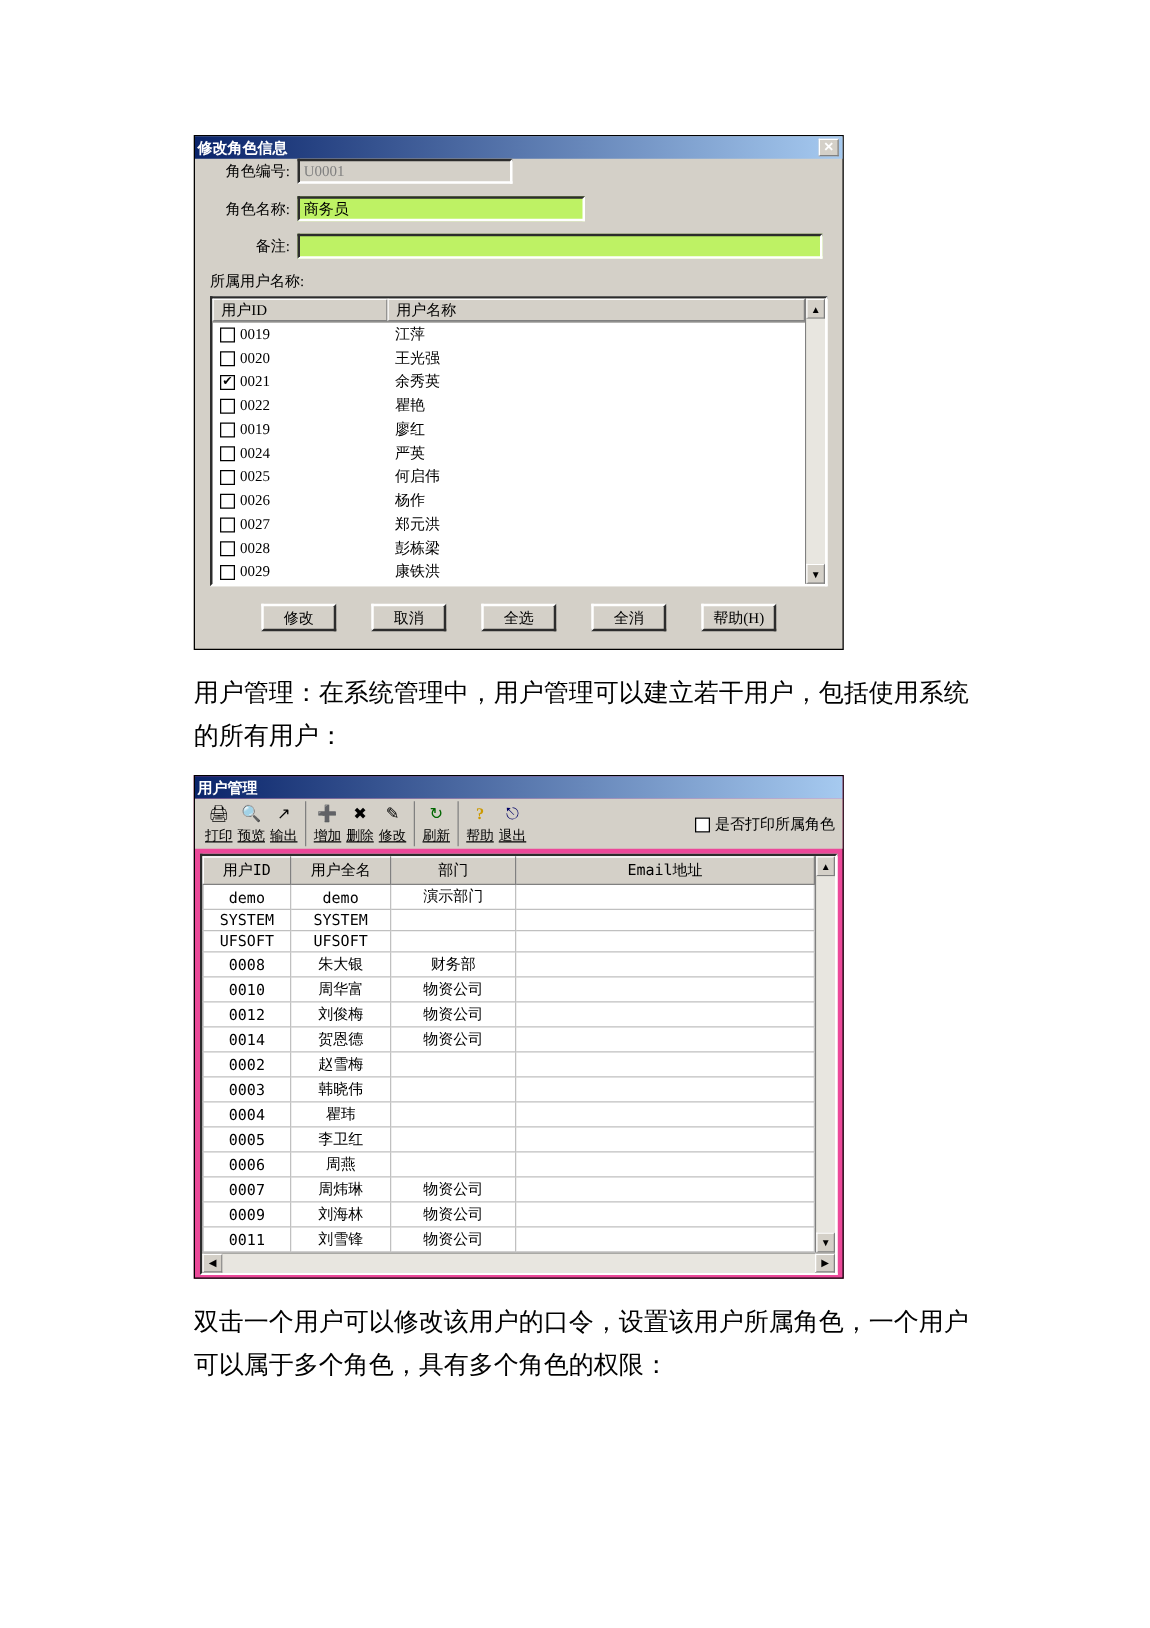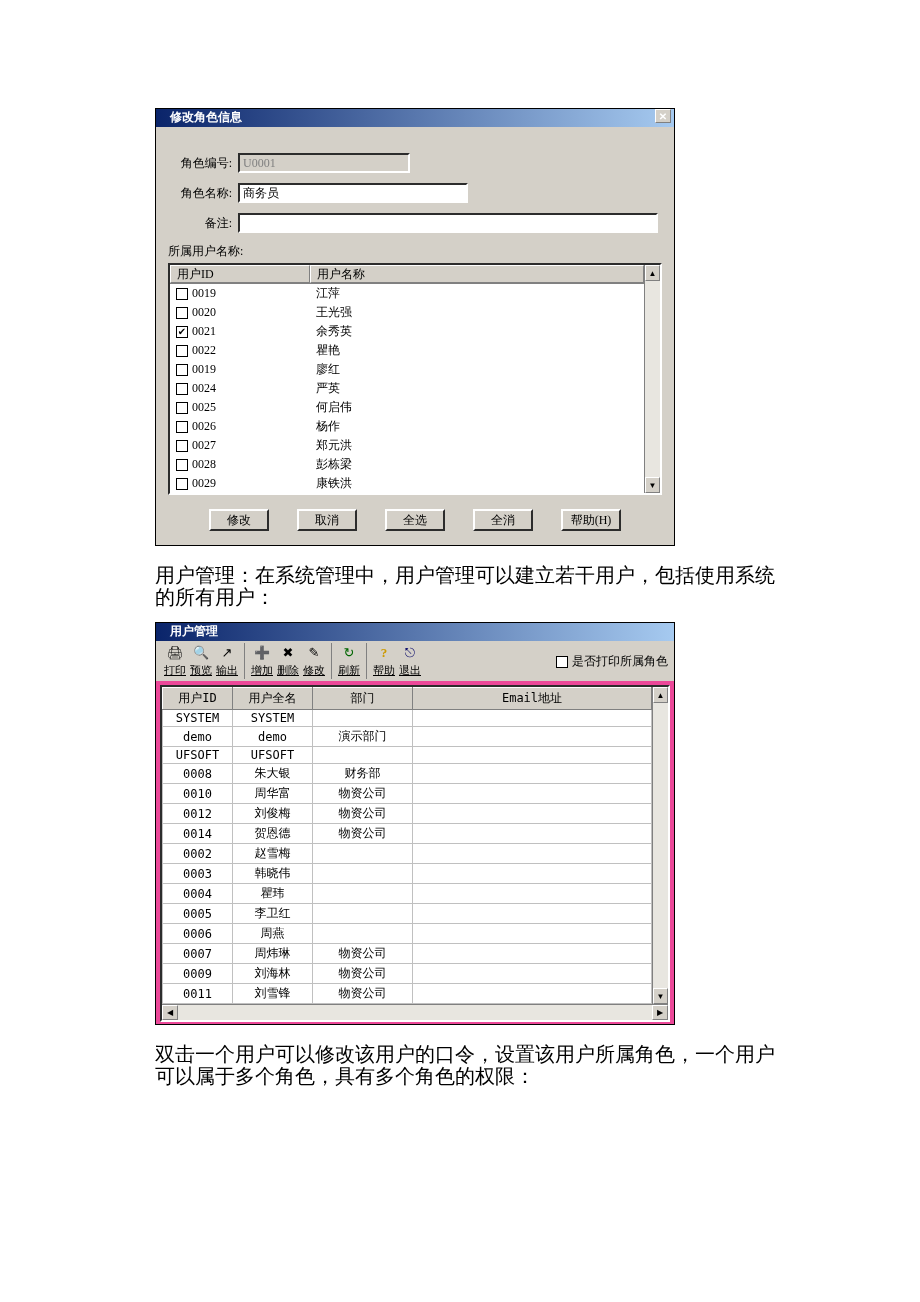--- a/index.html
+++ b/index.html
@@ -17,51 +17,52 @@
   margin-left: 155px;
   width: 520px;
   background: #d4d0c8;
   border: 1px solid #000;
 }
 .titlebar {
   background: linear-gradient(to right, #0a246a, #a6caf0);
   color: #fff;
   height: 18px;
   display: flex;
-  padding: 0 3px 0 14px;
+  align-items: center;
+  padding: 0 3px 0 2px;
   font-family: "SimSun", "宋体", serif;
   font-weight: bold;
 }
 .titlebar .ttext { flex: 1; font-size: 12px; }
 .close-btn {
   width: 16px; height: 14px;
   background: #d4d0c8;
   border: 1px solid #808080;
   border-top-color: #fff; border-left-color: #fff;
   font-family: Arial, sans-serif;
   font-size: 10px; font-weight: bold;
   display: flex; align-items: center; justify-content: center;
 }
-.dlg-body { padding: 26px 6px 8px; }
+.dlg-body { padding: 0 6px 8px; }
 .form-row {
   display: flex; align-items: center; margin-bottom: 10px;
 }
 .form-row .lbl {
   width: 70px; text-align: right; margin-right: 6px;
 }
 .form-row .inp {
   flex: 1;
 }
 .sunken {
   border: 2px inset #fff;
   border-top-color: #808080;
   border-left-color: #808080;
   border-right-color: #fff;
   border-bottom-color: #fff;
-  background: #ffffff;
+  background: #bef264;
   height: 20px;
   padding: 2px 3px;
   font-family: inherit;
   font-size: 12px;
   display: flex; align-items: center;
 }
 .sunken.disabled { background: #d4d0c8; color: #808080; }
 .section-label { margin: 8px 0 3px 6px; }
 .listbox {
   border: 2px inset #fff;
@@ -129,21 +130,21 @@
   border: 2px outset #fff;
   border-right-color: #808080;
   border-bottom-color: #808080;
   display: flex; align-items: center; justify-content: center;
   padding: 0 6px;
 }
 
 
 .para {
   font-size: 20px;
-  line-height: 22px;
+  line-height: 34px;
   margin: 18px 140px 14px 155px;
 }
 
 
 .dialog2 {
   margin-left: 155px;
   width: 520px;
   background: #ec4899;
   border: 1px solid #000;
 }
@@ -424,29 +425,29 @@
           <thead>
             <tr>
               <th style="width:70px">用户ID</th>
               <th style="width:80px">用户全名</th>
               <th style="width:100px">部门</th>
               <th>Email地址</th>
             </tr>
           </thead>
           <tbody id="grid-body">
                 <tr>
-                  <td>SYSTEM</td>
-                  <td>SYSTEM</td>
-                  <td></td>
-                  <td></td>
-                </tr>
-                <tr>
                   <td>demo</td>
                   <td>demo</td>
                   <td>演示部门</td>
+                  <td></td>
+                </tr>
+                <tr>
+                  <td>SYSTEM</td>
+                  <td>SYSTEM</td>
+                  <td></td>
                   <td></td>
                 </tr>
                 <tr>
                   <td>UFSOFT</td>
                   <td>UFSOFT</td>
                   <td></td>
                   <td></td>
                 </tr>
                 <tr>
                   <td>0008</td>

